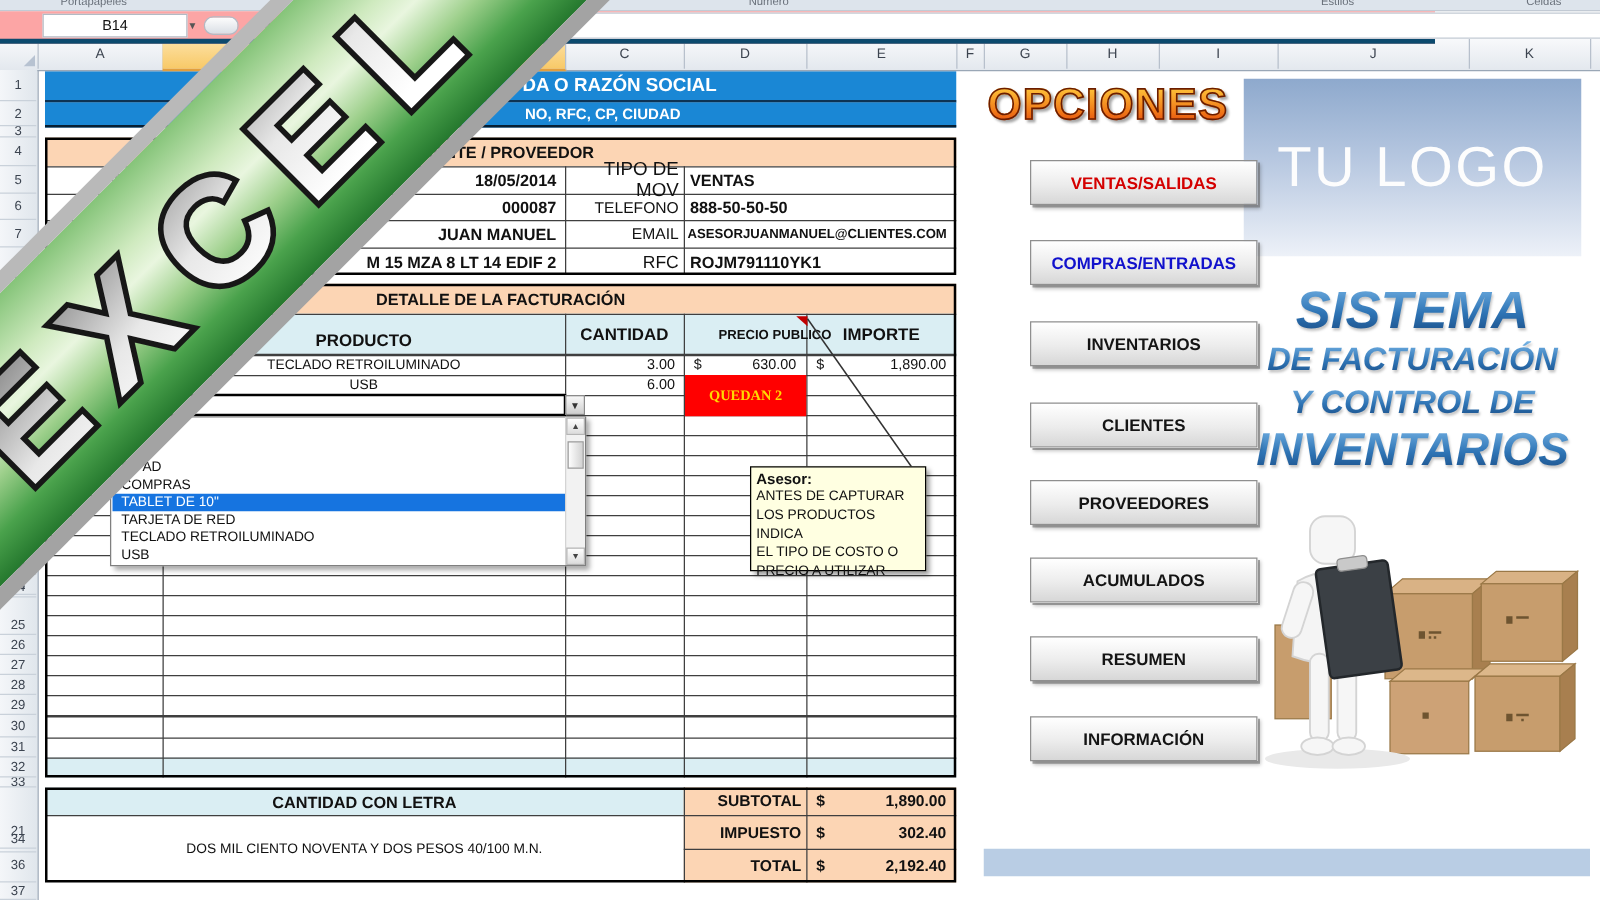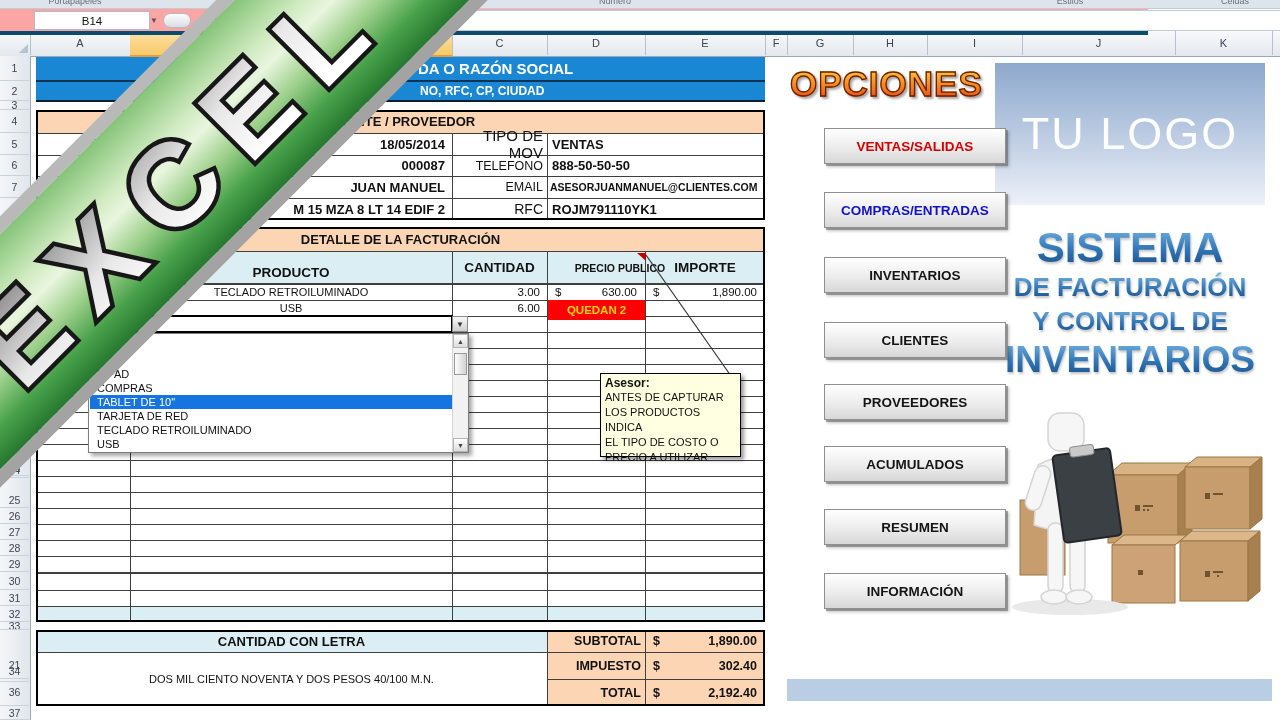--- a/index.html
+++ b/index.html
@@ -59,21 +59,21 @@
      -webkit-text-stroke:1.3px #6b1d00;filter:drop-shadow(2px 2px 1px rgba(60,60,60,.45));z-index:5;}
   .opt-btn{position:absolute;left:824px;width:182px;height:36px;background:linear-gradient(180deg,#ffffff,#ececec 55%,#d7d7d7);
      border:1px solid #8f8f8f;box-sizing:border-box;box-shadow:2px 2px 0 rgba(110,110,110,.6),3px 3px 3px rgba(0,0,0,.25);
      display:flex;align-items:center;justify-content:center;font-size:13.5px;font-weight:bold;z-index:5;cursor:pointer;}
   
   #logo-box{left:995px;top:63px;width:270px;height:142px;background:linear-gradient(180deg,#8ea9cd 0%,#b6c7e0 45%,#edf1f8 100%);
      display:flex;align-items:center;justify-content:center;z-index:5;}
   #logo-text{font-size:45px;color:#fdfdfd;letter-spacing:2px;font-weight:400;}
   .brand-line{position:absolute;left:995px;width:270px;text-align:center;font-weight:800;
      background:linear-gradient(180deg,#74b2e4 5%,#2e74b5 55%,#17477e 100%);-webkit-background-clip:text;background-clip:text;color:transparent;
-     filter:drop-shadow(1px 2px 1px rgba(90,90,90,.35));z-index:5;}
+     filter:drop-shadow(1px 2px 1px rgba(90,90,90,.35));z-index:5;font-style:italic;}
   #footer-bar{left:787px;top:679px;width:485px;height:22px;background:var(--footer-bar,#b9cde4);z-index:5;}
   #illustration{left:1000px;top:405px;z-index:5;}
   
   #excel-banner{left:-224px;top:80px;width:800px;height:166px;transform:rotate(-45deg);z-index:50;
      border-top:13px solid #b9b9b9;border-bottom:13px solid #a3a3a3;
      background:linear-gradient(180deg,#85c479 0%,#cfeabf 28%,#e9f6df 42%,#9ed08c 62%,#4aa24c 82%,#25782e 100%);
      display:flex;align-items:center;justify-content:center;}
 </style>
 </head>
 <body>
@@ -202,22 +202,22 @@
     <span>$</span>
     <span>630.00</span>
   </div>
   <div class="cell txt money" style="left:645px;top:284px;width:120px;height:16px;font-size:11.5px;">
     <span>$</span>
     <span>1,890.00</span>
   </div>
 
   <div class="cell txt c vmid" style="left:130px;top:300px;width:322px;height:16px;font-size:11px;justify-content:center;">USB</div>
   <div class="cell txt r vmid" style="left:452px;top:300px;width:88px;height:16px;font-size:11.5px;">6.00</div>
-  <div class="cell txt b" style="left:548px;top:300px;width:97px;height:20px;background:var(--warning-bg,#ff0000);color:var(--warning-text,#ffd900);
-              font-size:11.5px;display:flex;align-items:center;justify-content:center;gap:3px;z-index:4;">
+  <div class="cell txt b" style="left:548px;top:300px;width:97px;height:33px;background:var(--warning-bg,#ff0000);color:var(--warning-text,#ffd900);
+              font-size:11.5px;display:flex;align-items:center;justify-content:center;gap:3px;z-index:4;font-family:Liberation Serif, serif;">
     <span>QUEDAN</span>
     <span>2</span>
   </div>
 
   <div class="line" style="left:36px;top:251px;width:729px;height:1px;"></div>
   <div class="line" style="left:36px;top:283px;width:729px;height:2px;"></div>
   <div class="line" style="left:36px;top:300px;width:729px;height:1px;"></div>
   <div class="line" style="left:36px;top:316px;width:729px;height:1px;"></div>
   <div class="line" style="left:36px;top:332px;width:729px;height:1px;"></div>
   <div id="detail-hlines">

